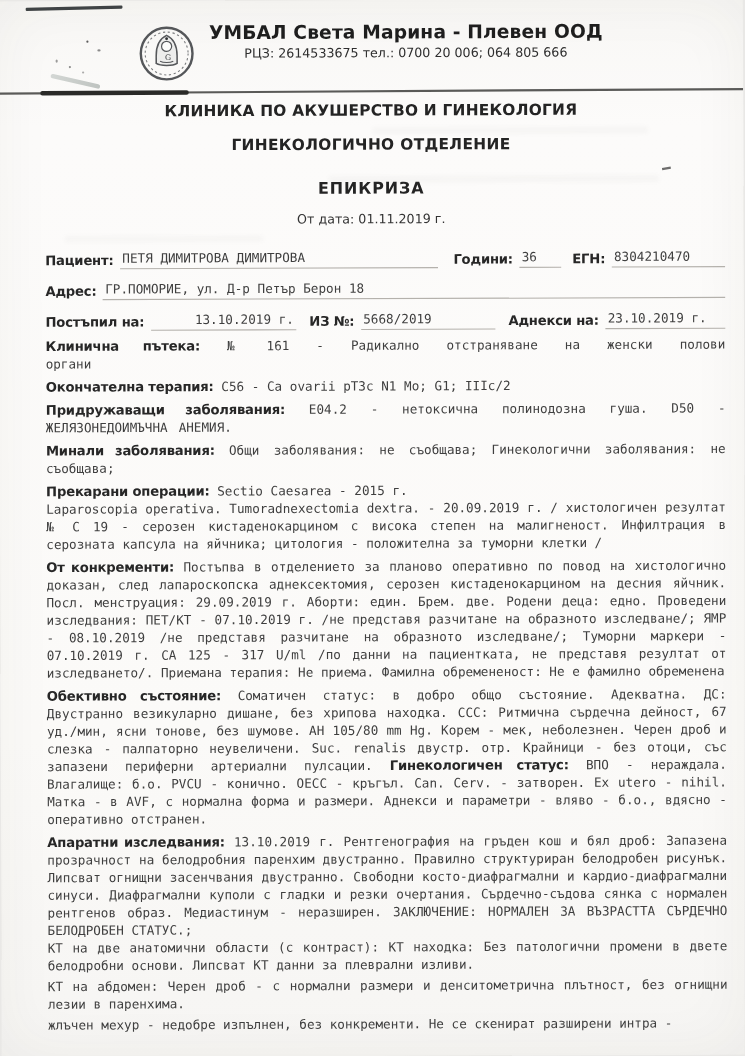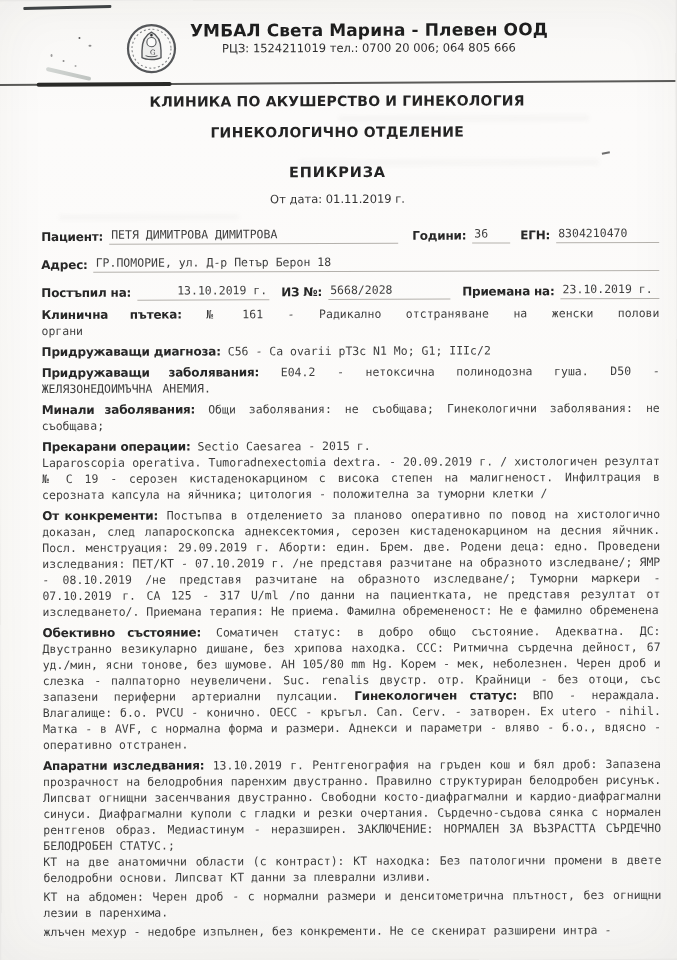--- a/index.html
+++ b/index.html
@@ -123,21 +123,21 @@
         <circle cx="26" cy="26" r="23.5" fill="none" stroke="#55575a" stroke-width="2.2"></circle>
         <circle cx="26" cy="26" r="19.5" fill="none" stroke="#7a7c7e" stroke-width="1" stroke-dasharray="2 2.4"></circle>
         <path d="M26 9.5 C19.5 12.5 16.5 19 16.5 28 L16.5 35 C20.5 37.5 31.5 37.5 35.5 35 L35.5 28 C35.5 19 32.5 12.5 26 9.5 Z" fill="#ededec" stroke="#55575a" stroke-width="1.4"></path>
         <circle cx="26" cy="19.5" r="4.6" fill="#fbfbfa" stroke="#55575a" stroke-width="1.1"></circle>
         <circle cx="26" cy="12.5" r="1.3" fill="#2f3133"></circle>
         <path d="M20 33 C23 34.6 29 34.6 32 33" fill="none" stroke="#55575a" stroke-width="1"></path>
         <text x="24.4" y="32" font-family="DejaVu Serif, serif" font-size="7" fill="#3c3e40">G</text>
       </svg>
       <div class="head-text">
         <div class="hospital-name">УМБАЛ Света Марина - Плевен ООД</div>
-        <div class="hospital-contacts">РЦЗ: 1524211019 тел.: 0700 20 006; 064 805 666</div>
+        <div class="hospital-contacts">РЦЗ: 2614533675 тел.: 0700 20 006; 064 805 666</div>
       </div>
     </div>
     <div class="header-rule">
         <span class="thick"></span>
       </div>
   </div>
 
   <div class="title-clinic">КЛИНИКА ПО АКУШЕРСТВО И ГИНЕКОЛОГИЯ</div>
   <div class="title-dept">ГИНЕКОЛОГИЧНО ОТДЕЛЕНИЕ</div>
   <div class="title-doc">ЕПИКРИЗА</div>
@@ -156,32 +156,32 @@
 
     <div class="prow">
       <span class="lbl">Адрес:</span>
       <span class="fld grow">ГР.ПОМОРИЕ, ул. Д-р Петър Берон 18</span>
     </div>
 
     <div class="prow" style="margin-bottom:6px;">
       <span class="lbl">Постъпил на:</span>
       <span class="fld w-date1">13.10.2019 г.</span>
       <span class="lbl">ИЗ №:</span>
-      <span class="fld w-iz">5668/2028</span>
-      <span class="lbl">Приемана на:</span>
+      <span class="fld w-iz">5668/2019</span>
+      <span class="lbl">Аднекси на:</span>
       <span class="fld grow">23.10.2019 г.</span>
     </div>
 
     <p class="para spread">
       <span class="lbl">Клинична пътека:</span>
       <span class="val">№ 161 - Радикално отстраняване на женски полови органи</span>
     </p>
 
     <p class="para gap">
-      <span class="lbl">Придружаващи диагноза:</span>
+      <span class="lbl">Окончателна терапия:</span>
       <span class="val">C56 - Ca ovarii pT3c N1 Mo; G1; IIIc/2</span>
     </p>
 
     <p class="para gap spread2">
       <span class="lbl">Придружаващи заболявания:</span>
       <span class="val">E04.2 - нетоксична полинодозна гуша. D50 - ЖЕЛЯЗОНЕДОИМЪЧНА АНЕМИЯ.</span>
     </p>
 
     <p class="para gap spread2">
       <span class="lbl">Минали заболявания:</span>

